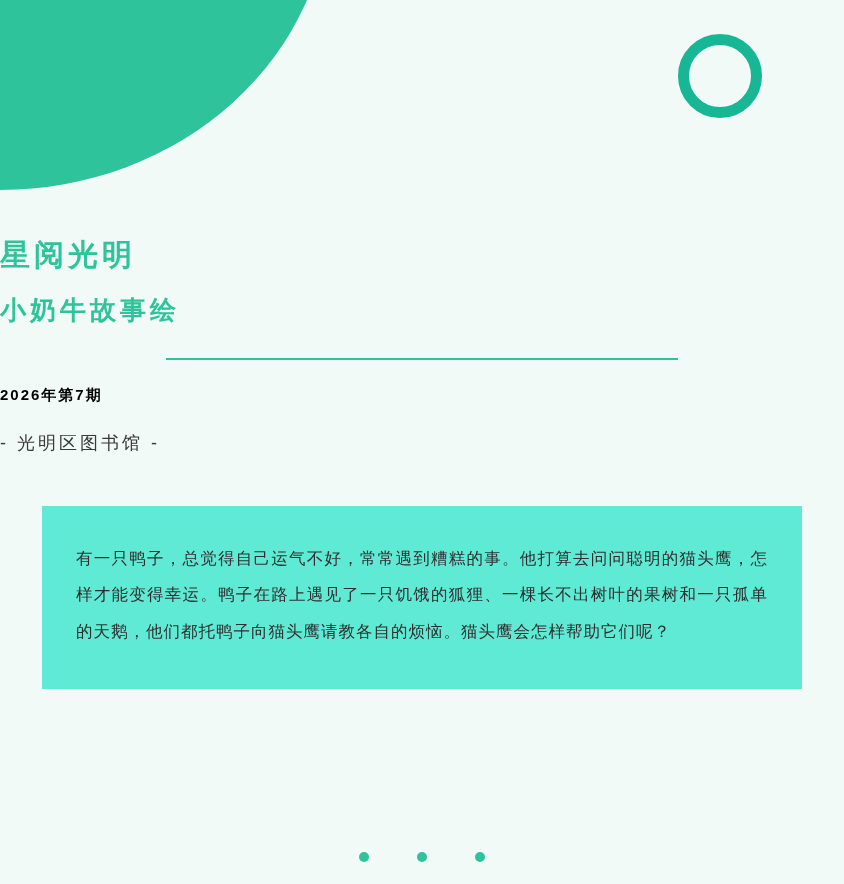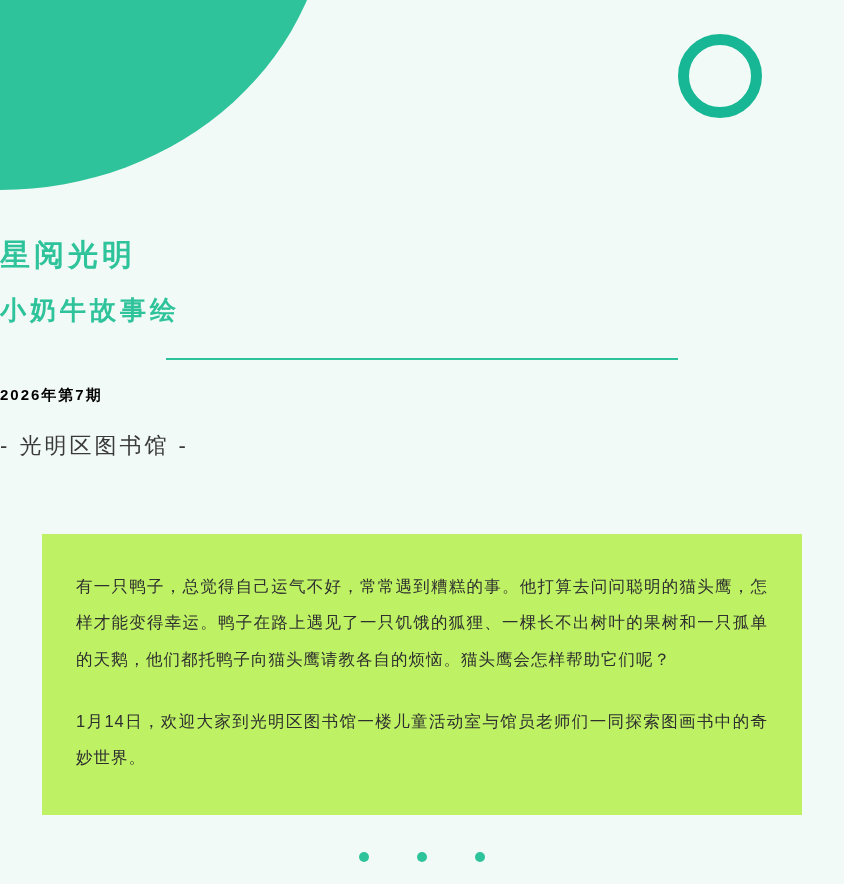--- a/index.html
+++ b/index.html
@@ -74,30 +74,30 @@
   .issue {
     margin-top: 26px;
     color: #000000;
     font-size: 15px;
     font-weight: bold;
     letter-spacing: 2px;
   }
   .org {
     margin-top: 26px;
     color: #3a3a3a;
-    font-size: 22px;
+    font-size: 18px;
     letter-spacing: 3px;
   }
   
   .card {
     position: absolute;
-    top: 534px;
+    top: 506px;
     left: 42px;
     width: 760px;
-    background: #bef264;
+    background: #5eead4;
     padding: 34px 34px 40px 34px;
     box-sizing: border-box;
   }
   .para {
     color: #2f2f2f;
     font-size: 16.5px;
     line-height: 2.2;
     letter-spacing: 1px;
     text-align: justify;
     margin: 0;
@@ -134,21 +134,20 @@
   <div class="titles">
     <div class="title-main">星阅光明</div>
     <div class="title-sub">小奶牛故事绘</div>
     <div class="rule"></div>
     <div class="issue">2026年第7期</div>
     <div class="org">- 光明区图书馆 -</div>
   </div>
 
   <div class="card">
     <p class="para">有一只鸭子，总觉得自己运气不好，常常遇到糟糕的事。他打算去问问聪明的猫头鹰，怎样才能变得幸运。鸭子在路上遇见了一只饥饿的狐狸、一棵长不出树叶的果树和一只孤单的天鹅，他们都托鸭子向猫头鹰请教各自的烦恼。猫头鹰会怎样帮助它们呢？</p>
-    <p class="para">1月14日，欢迎大家到光明区图书馆一楼儿童活动室与馆员老师们一同探索图画书中的奇妙世界。</p>
   </div>
 
   <div class="dots">
     <span class="dot"></span>
     <span class="dot"></span>
     <span class="dot"></span>
   </div>
 
 </div>
 

